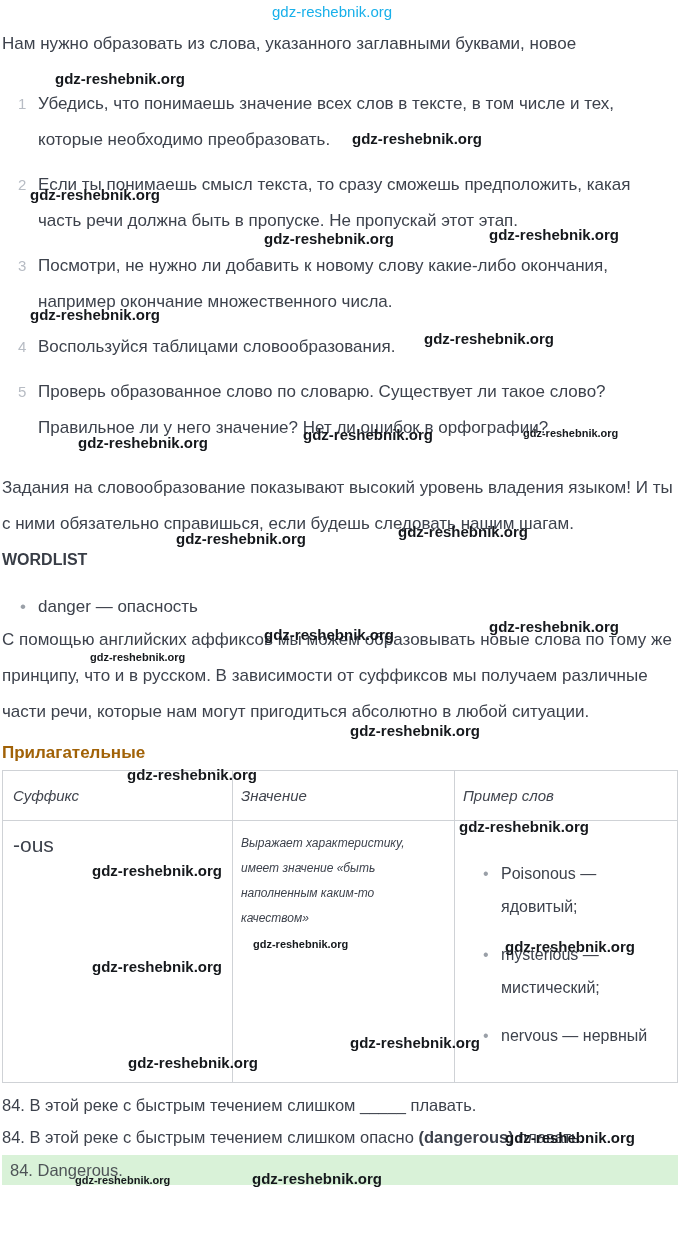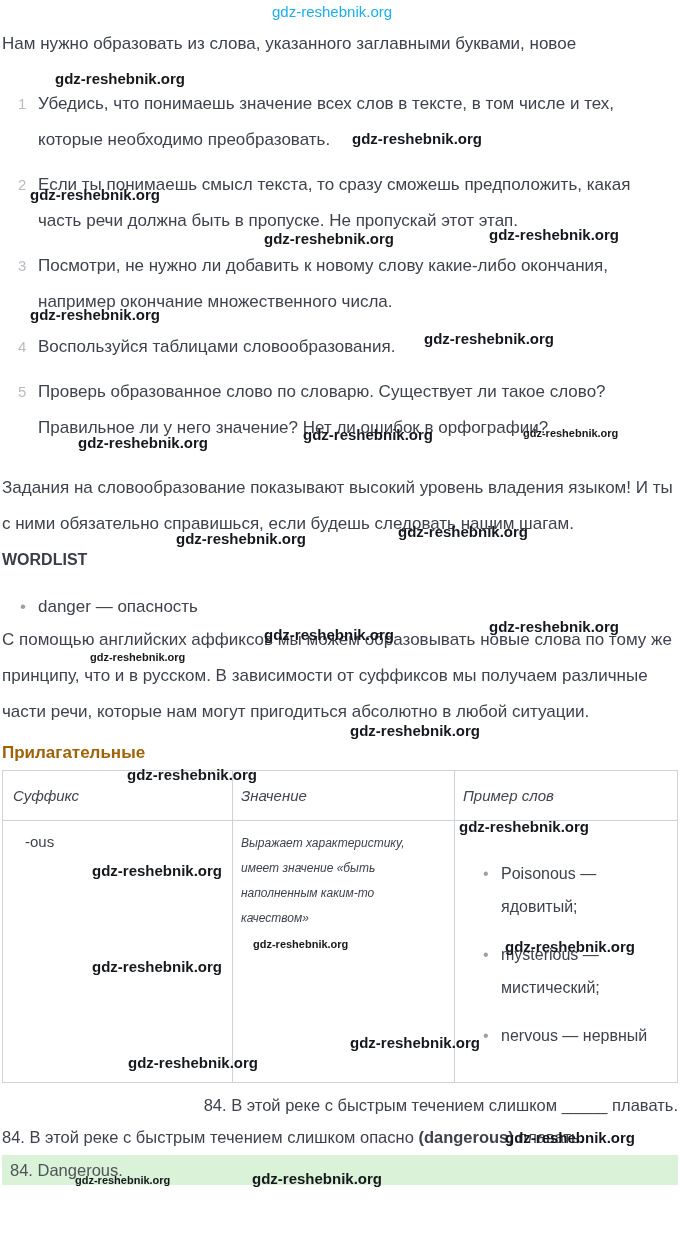--- a/index.html
+++ b/index.html
@@ -52,38 +52,38 @@
   }
   .suffix-table th, .suffix-table td {
     border: 1px solid #cfd2d6; vertical-align: top; text-align: left;
   }
   .suffix-table th {
     font-style: italic; font-weight: 400; font-size: 15px;
     color: #41454e; padding: 16px 8px; height: 38px;
   }
   .suffix-table th:first-child { padding-left: 10px; }
   .suffix-table tr.body-row { height: 262px; }
-  td.cell-suffix { font-size: 15px; padding: 12px 22px; }
+  td.cell-suffix { font-size: 21px; padding: 12px 10px; }
   td.cell-meaning {
     font-size: 12px; line-height: 25px; padding: 10px 14px 10px 8px;
     color: #3d424c;
     font-style: italic;
   }
   td.cell-examples { padding: 8px 10px 10px 0; }
   td.cell-examples ul { list-style: none; margin: 28px 0 0 26px; }
   td.cell-examples li {
     position: relative; padding-left: 20px; max-width: 182px;
     font-size: 16px; line-height: 33px; margin-bottom: 15px;
   }
   td.cell-examples li span { display: inline-block; max-width: 160px; vertical-align: top; }
   td.cell-examples li::before {
     content: "•"; position: absolute; left: 2px; color: #9aa0a8;
   }
 
-  .question-line { margin-top: 8px; font-size: 16.5px; line-height: 28px; text-align: right; }
+  .question-line { margin-top: 8px; font-size: 16.5px; line-height: 28px; }
   .answer-line { margin-top: 4px; font-size: 16.5px; line-height: 28px; }
   .answer-highlight { font-weight: 700; }
 
   .final-bar {
     margin-top: 4px; height: 30px; line-height: 30px;
     background: #d9f2d8; color: #4e5457;
     font-size: 16.5px; padding-left: 8px;
   }
 
   

